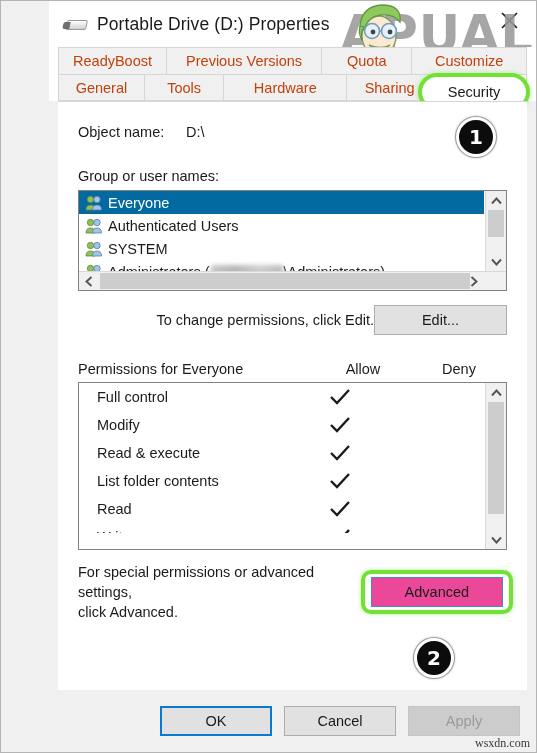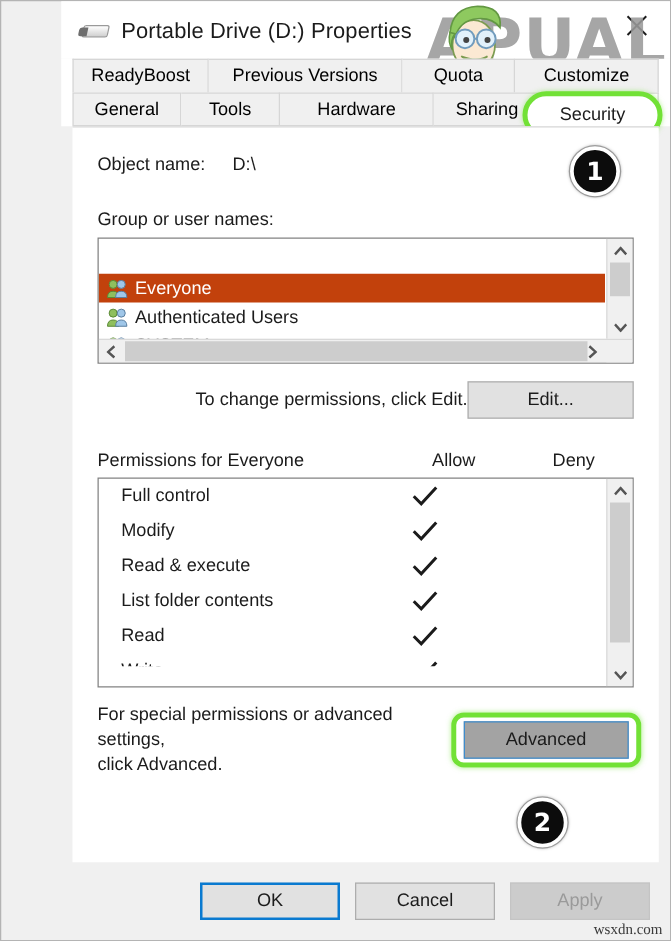--- a/index.html
+++ b/index.html
@@ -103,21 +103,21 @@
     height: 27px;
   }
   .tab {
     background: #f0f0f0;
     border: 1px solid #d6d6d6;
     border-left: none;
     display: flex;
     align-items: center;
     justify-content: center;
     font-size: 14.5px;
-    color: #000000;
+    color: #c2410c;
     white-space: nowrap;
     text-align: center;
   }
   .tab:first-child { border-left: 1px solid #d6d6d6; }
   .tabrow.row1 .tab { border-bottom: none; }
   .tab.sel {
     background: #ffffff;
     border-color: #d6d6d6;
     border-bottom: 1px solid #ffffff;
   }
@@ -184,21 +184,21 @@
   .list-inner { position: absolute; left: 0; top: 0; right: 22px; bottom: 19px; overflow: hidden; }
   .lrow {
     height: 23px;
     display: flex;
     align-items: center;
     padding-left: 6px;
     font-size: 14.5px;
     color: #1b1b1b;
     white-space: nowrap;
   }
-  .lrow.sel { background: #c2410c; color: #ffffff; margin-right: 0; margin-top: 28px; }
+  .lrow.sel { background: #0369a1; color: #ffffff; margin-right: 0; }
   .lrow .uicon { width: 18px; height: 16px; margin-right: 5px; flex: 0 0 auto; position: relative; }
   .blurred {
     display: inline-block;
     width: 72px; height: 13px;
     background: linear-gradient(90deg,#c9c9c9,#b6b6b6,#cfcfcf,#bdbdbd);
     filter: blur(2.2px);
     vertical-align: -2px;
     margin: 0 1px;
   }
 
@@ -305,21 +305,21 @@
     left: 0; top: 0;
     width: 152px; height: 44px;
     border: 4px solid #72e136;
     border-radius: 10px;
     box-shadow: 0 0 4px rgba(114,225,54,.5);
   }
   .btn-advanced {
     position: absolute;
     left: 10px; top: 7px;
     width: 132px; height: 30px;
-    background: #a3a3a3;
+    background: #ec4899;
     border: 1px solid #3f8ccc;
     display: flex; align-items: center; justify-content: center;
     font-size: 14.5px; color: #1b1b1b;
   }
 
   
   .badge {
     position: absolute;
     width: 40px; height: 40px;
     border-radius: 50%;

